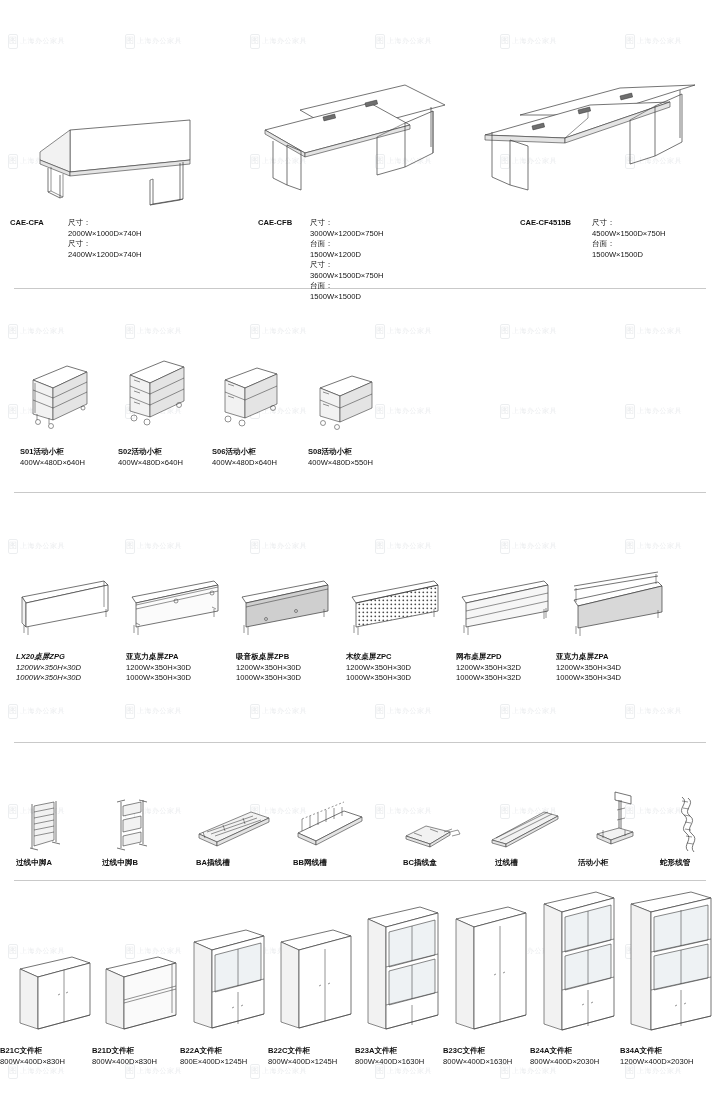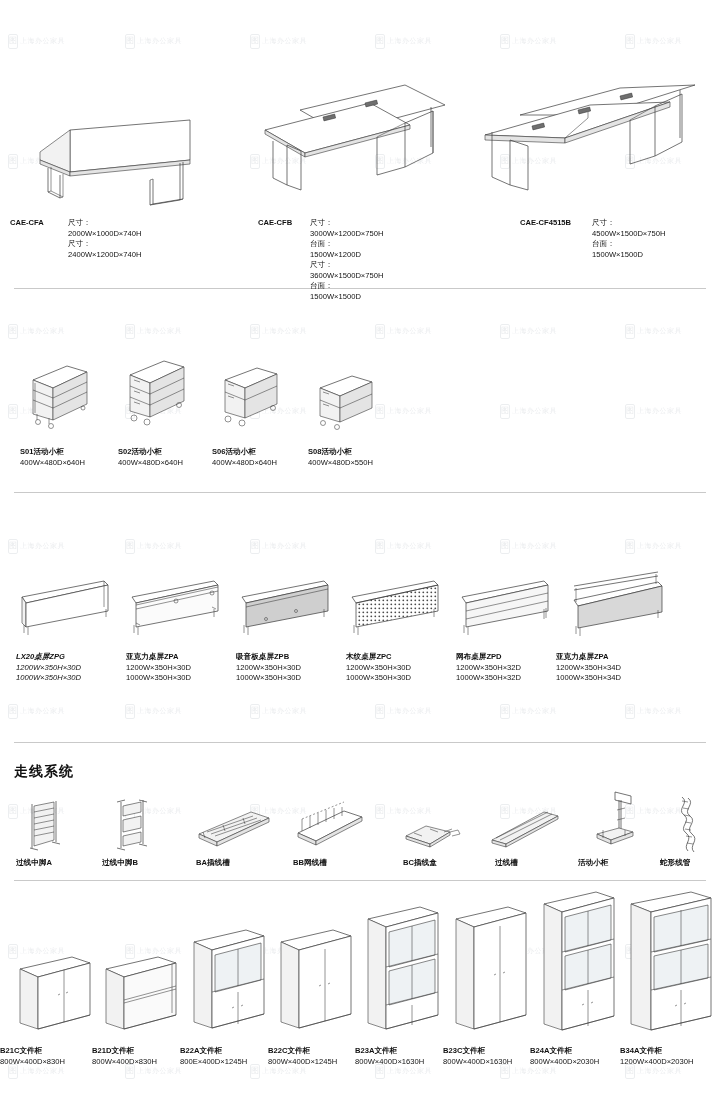--- a/index.html
+++ b/index.html
@@ -542,23 +542,20 @@
     </svg>
   </div>
   <div style="position:absolute;left:556px;top:652px;z-index:3;">
     <div class="cap"><b>亚克力桌屏ZPA</b></div>
     <div class="cap">1200W×350H×34D
 1000W×350H×34D</div>
   </div>
 
   <div class="divider" style="top:742px;"></div>
 
-  <div class="section" style="top:763px;">
-    <div class="sec-title">走线系统</div>
-  </div>
 
   <div style="position:absolute;left:20px;top:800px;z-index:2;">
     <svg width="50" height="52" viewBox="0 0 50 52">
       <polygon class="fl2" points="14,6 34,2 34,40 14,46"></polygon>
       <path class="ln2" d="M14,12 L34,8 M14,18 L34,14 M14,24 L34,20 M14,30 L34,26 M14,36 L34,32"></path>
       <path class="ln" d="M12,4 L12,48 M36,1 L36,42"></path>
       <path class="ln" d="M10,48 L18,50 M32,42 L40,44"></path>
     </svg>
   </div>
   <div style="position:absolute;left:16px;top:858px;z-index:3;">

